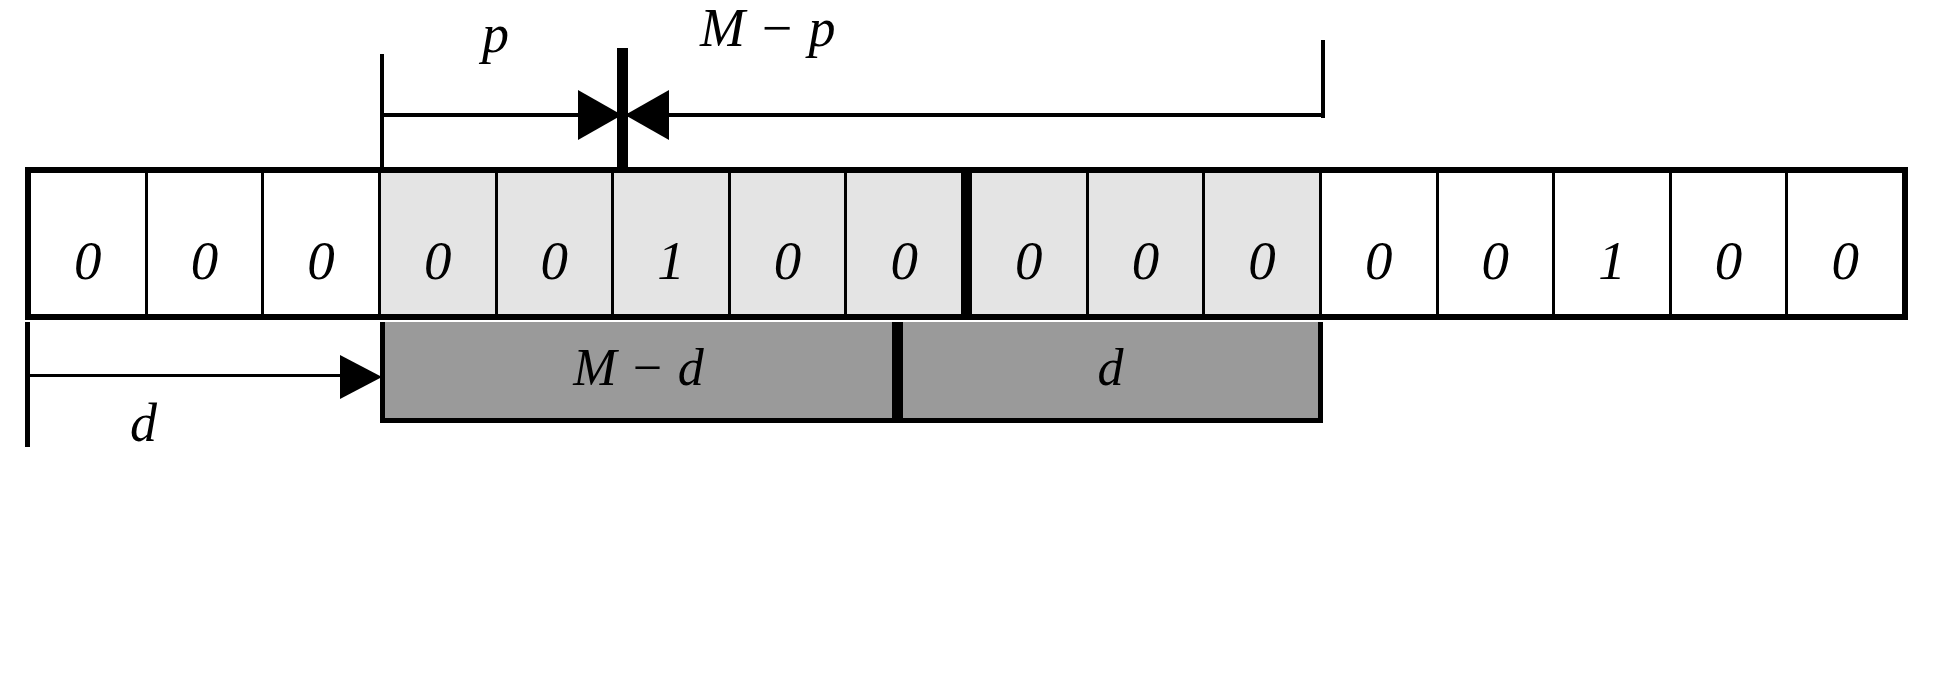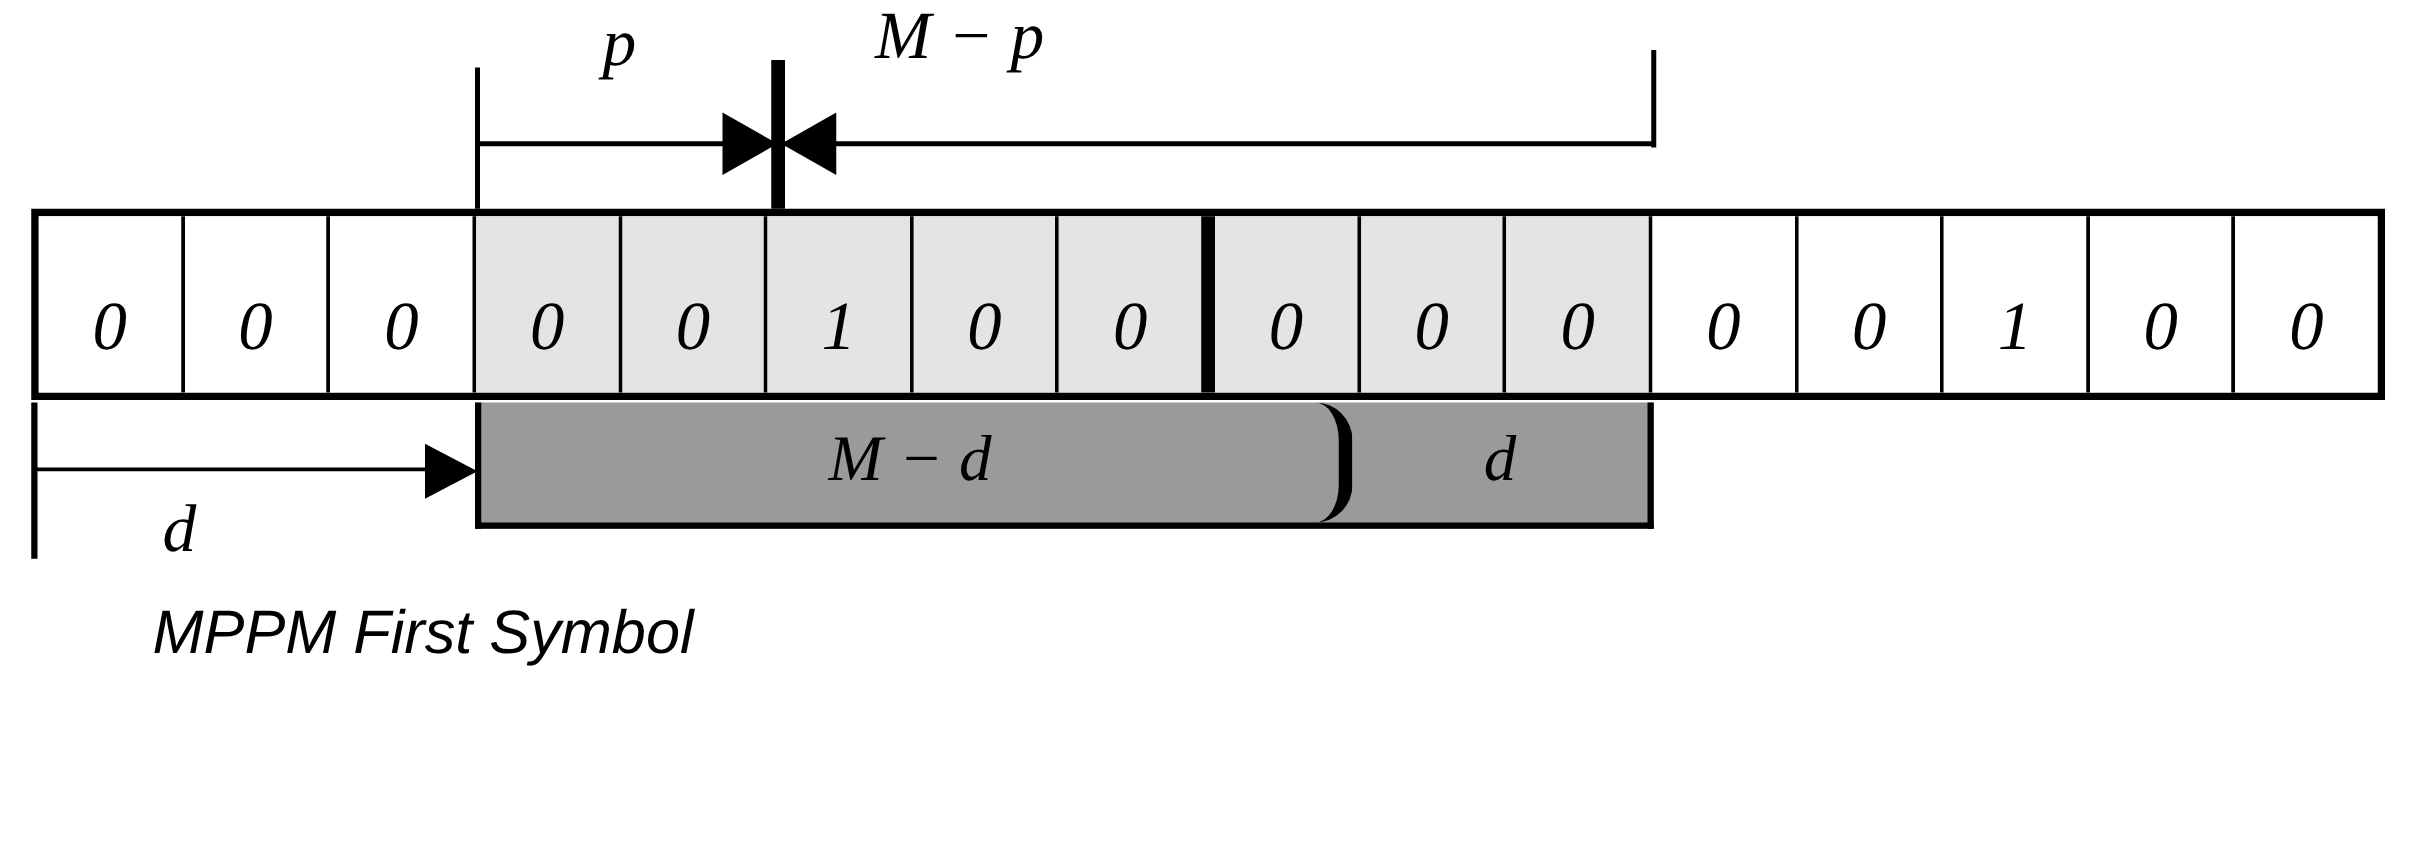--- a/index.html
+++ b/index.html
@@ -55,21 +55,21 @@
     box-sizing:border-box;
     display:flex;
   }
   .band-seg{
     position:relative;
     display:flex;
     align-items:center;
     justify-content:center;
     box-sizing:border-box;
   }
-  #band-left{width:697px;border-right:11px solid #000;border-radius:30px;}
+  #band-left{width:518px;border-right:11px solid #000;}
   #band-right{flex:1 1 auto;}
   .band-label{
     font-family:"Liberation Serif", serif;
     font-style:italic;
     font-size:52px;
     color:#000;
     white-space:nowrap;
     transform:translateY(-3px);
   }
 
@@ -197,15 +197,14 @@
     <div class="band-seg" id="band-right">
       <span class="band-label">d</span>
     </div>
   </div>
 
   <div id="tick-d"></div>
   <div id="dim-d"></div>
   <div id="arrow-d"></div>
   <div id="label-d">d</div>
 
-  <div class="caption" id="caption-first">MPPM First Symbol</div>
 
 </div>
 
 </body></html>

